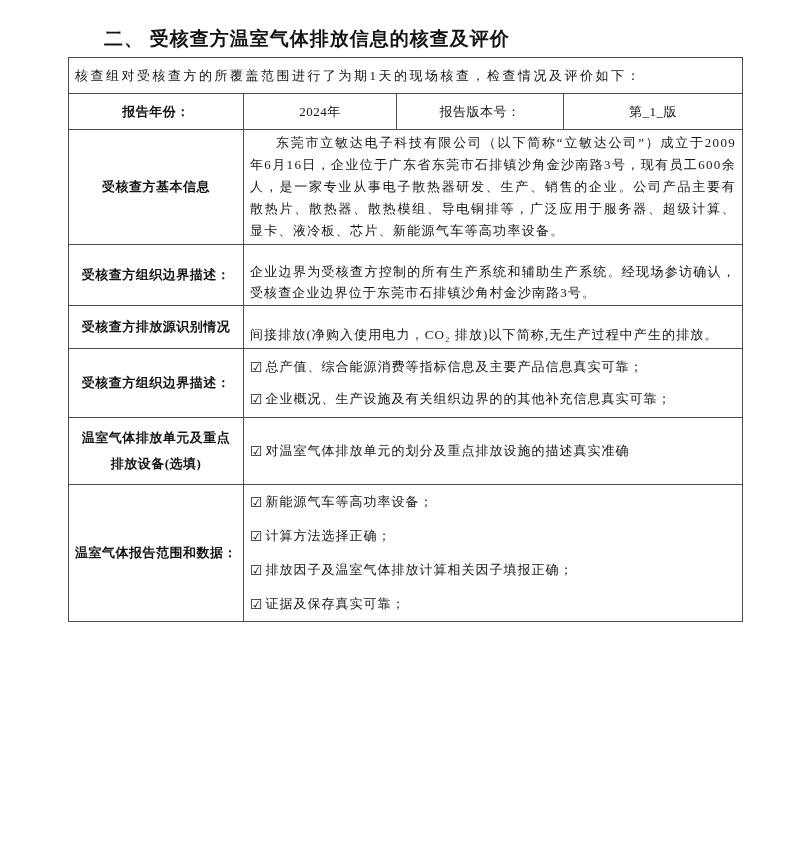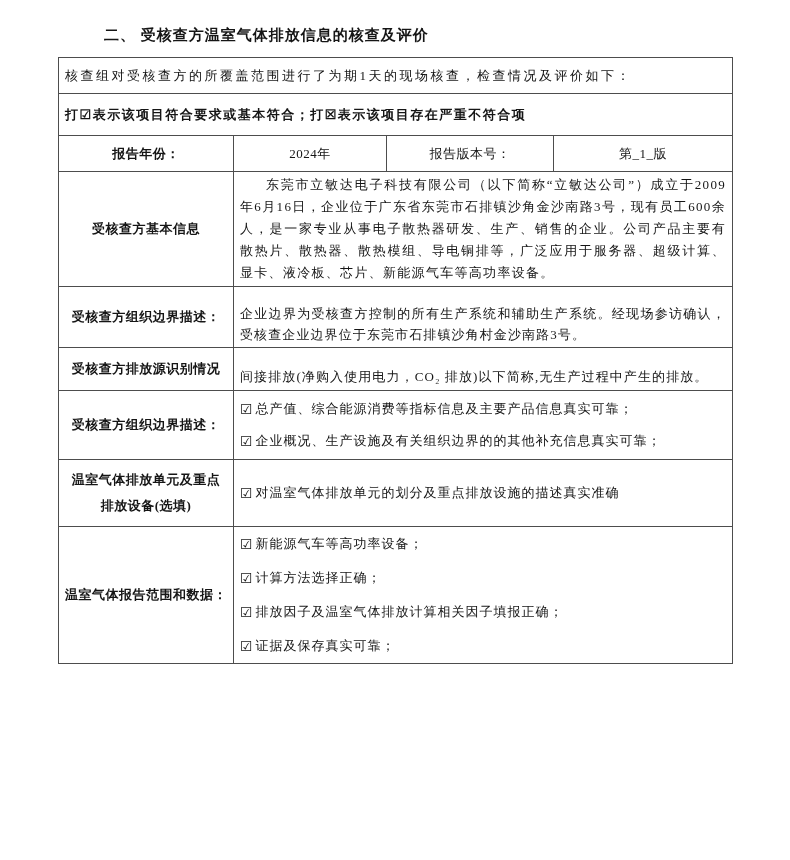--- a/index.html
+++ b/index.html
@@ -5,25 +5,25 @@
   html,body { margin:0; padding:0; }
   body {
     width:790px; height:860px;
     background:#ffffff;
     font-family:"Liberation Serif","DejaVu Serif",serif;
     color:#151515;
     position:relative;
   }
   .doc-title {
     position:absolute; left:104px; top:26px;
-    font-size:15px; font-weight:bold; letter-spacing:1px;
+    font-size:19px; font-weight:bold; letter-spacing:1px;
     white-space:nowrap;
   }
   table.verif {
-    position:absolute; left:58px; top:57px;
+    position:absolute; left:68px; top:57px;
     width:674px; border-collapse:collapse; table-layout:fixed;padding-left:16px;
   }
   table.verif td {
     border:1px solid #4d4d4d;
     padding:2px 6px;
     font-size:13px;
     vertical-align:middle;
     overflow:hidden;
   }
   .h-intro  { height:36px; }
@@ -82,23 +82,20 @@
     <col style="width:153px">
     <col style="width:167px">
     <col style="width:179px">
   </colgroup>
 
   <tbody>
       <tr class="h-intro">
     <td colspan="4" class="intro-cell">核查组对受核查方的所覆盖范围进行了为期1天的现场核查，检查情况及评价如下：</td>
   </tr>
 
-  <tr class="h-legend">
-    <td colspan="4" class="legend-cell">打☑表示该项目符合要求或基本符合；打☒表示该项目存在严重不符合项</td>
-  </tr>
 
   <tr class="h-year">
     <td class="cell-label">报告年份：</td>
     <td class="cell-center">2024年</td>
     <td class="cell-center">报告版本号：</td>
     <td class="cell-center">第_1_版</td>
   </tr>
 
   <tr class="h-basic">
     <td class="cell-label">受核查方基本信息</td>

